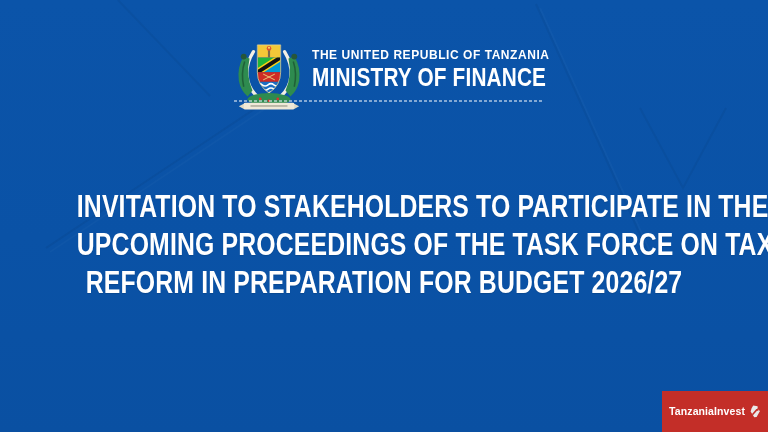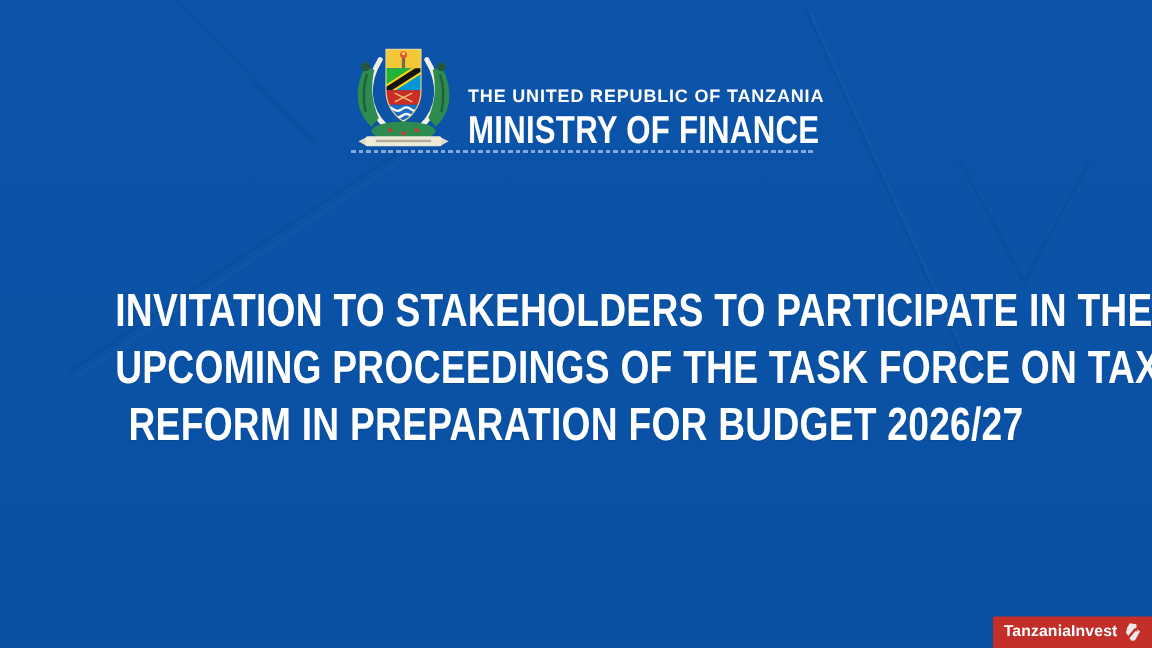--- a/index.html
+++ b/index.html
@@ -18,23 +18,23 @@
   .bg-pattern {
     position: absolute;
     inset: 0;
     pointer-events: none;
   }
 
   
   .header {
     position: absolute;
     left: 231px;
-    top: 30px;
+    top: 42px;
     display: flex;
-    align-items: flex-end;
+    align-items: flex-start;
     gap: 5px;
   }
   .emblem { width: 76px; height: 70px; flex: 0 0 auto; }
   .header-text { padding-top: 6px; }
   .country-title {
     color: #ffffff;
     font-size: 12px;
     font-weight: 700;
     letter-spacing: 0.55px;
     line-height: 14px;
@@ -77,21 +77,21 @@
     transform-origin: 50% 0;
     letter-spacing: 0.2px;
     text-shadow: 0 1px 1px rgba(0,0,0,0.12);
   }
 
   
   .watermark {
     position: absolute;
     right: 0;
     bottom: 0;
-    height: 21px;
+    height: 41px;
     padding: 0 7px;
     background: #c32e28;
     display: flex;
     align-items: center;
     gap: 4px;
   }
   .watermark-label {
     color: #ffffff;
     font-size: 10.5px;
     font-weight: 700;

